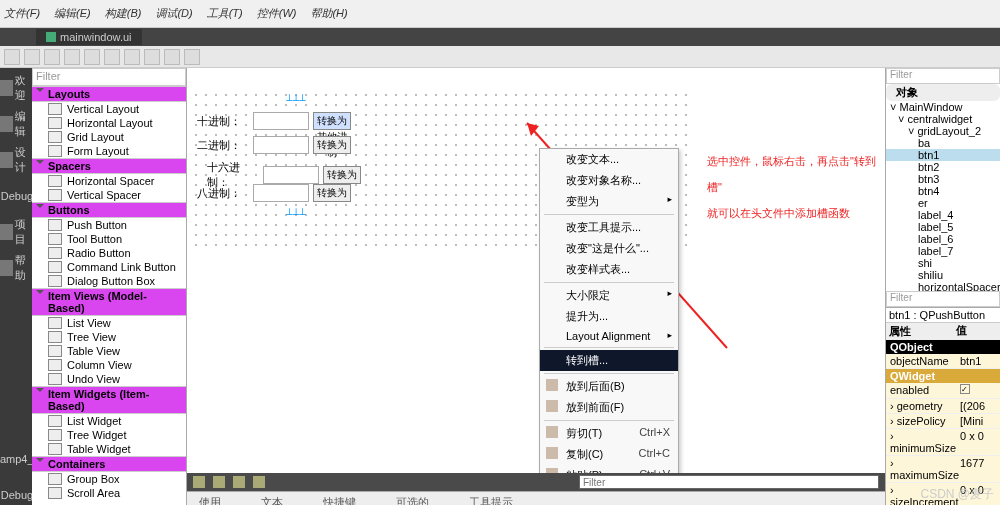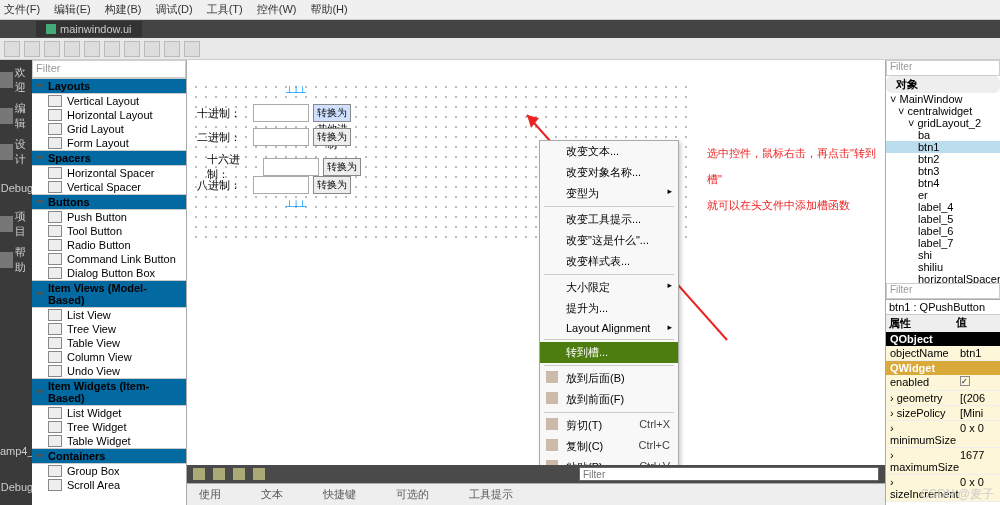--- a/index.html
+++ b/index.html
@@ -1,47 +1,47 @@
 <!DOCTYPE html>
 <html><head>
 <meta charset="utf-8">
 <style>
 * { box-sizing: border-box; margin: 0; padding: 0; font-family: "Microsoft YaHei", sans-serif; font-size: 11px; }
 body { background: #f5f5f5; width: 1000px; height: 505px; overflow: hidden; }
-.menubar { background: #f0f0f0; height: 20px; display: flex; align-items: center; padding: 0 4px; border-bottom: 1px solid #ccc; }
+.menubar { background: #f0f0f0; height: 28px; display: flex; align-items: center; padding: 0 4px; border-bottom: 1px solid #ccc; font-style: italic; }
 .menubar span { margin-right: 14px; color: #333; }
 .tabbar { background: #444; height: 18px; display: flex; align-items: center; padding-left: 36px; }
 .tab { background: #333; color: #ccc; padding: 2px 10px; display: flex; align-items: center; gap: 4px; }
 .file-icon { width: 10px; height: 10px; background: #4a7; display: inline-block; }
 .toolbar { background: #e8e8e8; height: 22px; display: flex; align-items: center; padding: 0 4px; gap: 4px; border-bottom: 1px solid #ccc; }
 .tb-btn { width: 16px; height: 16px; background: #ddd; border: 1px solid #bbb; }
 .main { display: flex; height: 445px; }
 .iconsidebar { width: 32px; background: #3a3a3a; display: flex; flex-direction: column; align-items: center; padding-top: 2px; gap: 0; }
 .side-btn { width: 32px; height: 36px; display: flex; flex-direction: row; align-items: center; justify-content: center; color: #ccc; font-size: 9px; gap: 2px; }
 .side-ico { width: 16px; height: 16px; background: #777; }
 .widgetbox { width: 155px; background: #fff; border-right: 1px solid #aaa; overflow-y: auto; }
 .wb-filter { border: 1px solid #ccc; padding: 1px 3px; height: 18px; color: #999; }
-.wb-cat { background: #0369a1; font-weight: bold; padding: 1px 4px; border: 1px solid #ccc; border-left: none; border-right: none; display: flex; align-items: center; gap: 4px; }
+.wb-cat { background: #d946ef; font-weight: bold; padding: 1px 4px; border: 1px solid #ccc; border-left: none; border-right: none; display: flex; align-items: flex-start; gap: 4px; }
 .caret { display: inline-block; border-top: 4px solid #555; border-left: 4px solid transparent; border-right: 4px solid transparent; }
 .wb-item { display: flex; align-items: center; gap: 5px; padding: 1px 4px 1px 16px; }
 .wb-ico { width: 14px; height: 12px; border: 1px solid #888; background: #eee; flex-shrink: 0; }
 .designer { flex: 1; background: #fff; position: relative; }
 .canvas { position: absolute; left: 4px; top: 22px; width: 500px; height: 160px; background: #fff; }
 .dotgrid { position: absolute; inset: 0; background-image: radial-gradient(#bbb 1px, transparent 1px); background-size: 10px 10px; }
 .formrow { position: absolute; display: flex; align-items: center; gap: 4px; }
 .flabel { color: #000; width: 52px; }
 .finput { width: 56px; height: 18px; border: 1px solid #aaa; background: #fff; }
 .fbtn { width: 38px; height: 18px; border: 1px solid #888; background: #eee; font-size: 10px; text-align: center; line-height: 16px; }
 .fbtn.sel { background: #d0e0ff; position: relative; }
 .spring { width: 40px; height: 14px; color: #09f; position: absolute; font-size: 10px; }
 .annot { position: absolute; left: 520px; top: 80px; color: #e22; font-size: 16px; line-height: 26px; font-family: SimSun; }
 .arrow { position: absolute; left: 280px; top: 40px; width: 280px; height: 280px; pointer-events: none; }
 .ctxmenu { position: absolute; left: 352px; top: 80px; width: 140px; background: #f8f8f8; border: 1px solid #aaa; box-shadow: 2px 2px 4px rgba(0,0,0,0.2); }
 .ctx-item { padding: 3px 8px 3px 26px; position: relative; }
-.ctx-item.hl { background: #4d7c0f; color: #fff; }
+.ctx-item.hl { background: #0f172a; color: #fff; }
 .ctx-item.sub::after { content: "▸"; position: absolute; right: 6px; top: 3px; font-size: 9px; }
 .ctx-sep { height: 1px; background: #ccc; margin: 2px 4px; }
 .ctx-sc { position: absolute; right: 8px; color: #444; }
 .ctx-ico { position: absolute; left: 6px; top: 3px; width: 12px; height: 12px; background: #cba; }
 .bottom-tabs { position: absolute; bottom: 0; left: 0; right: 0; height: 22px; background: #eee; border-top: 1px solid #aaa; display: flex; align-items: center; gap: 40px; padding-left: 12px; color: #555; }
 .actionbar { position: absolute; bottom: 22px; left: 0; right: 0; height: 18px; background: #4a4a4a; display: flex; align-items: center; padding: 0 6px; gap: 8px; }
 .ab-ico { width: 12px; height: 12px; background: #aa7; }
 .rightpanes { width: 115px; background: #fff; border-left: 1px solid #aaa; display: flex; flex-direction: column; }
 .rp-filter { border: 1px solid #ccc; height: 16px; color: #999; padding: 0 3px; font-size: 10px; }
 .tree { flex: 1; overflow: hidden; font-size: 10px; }

